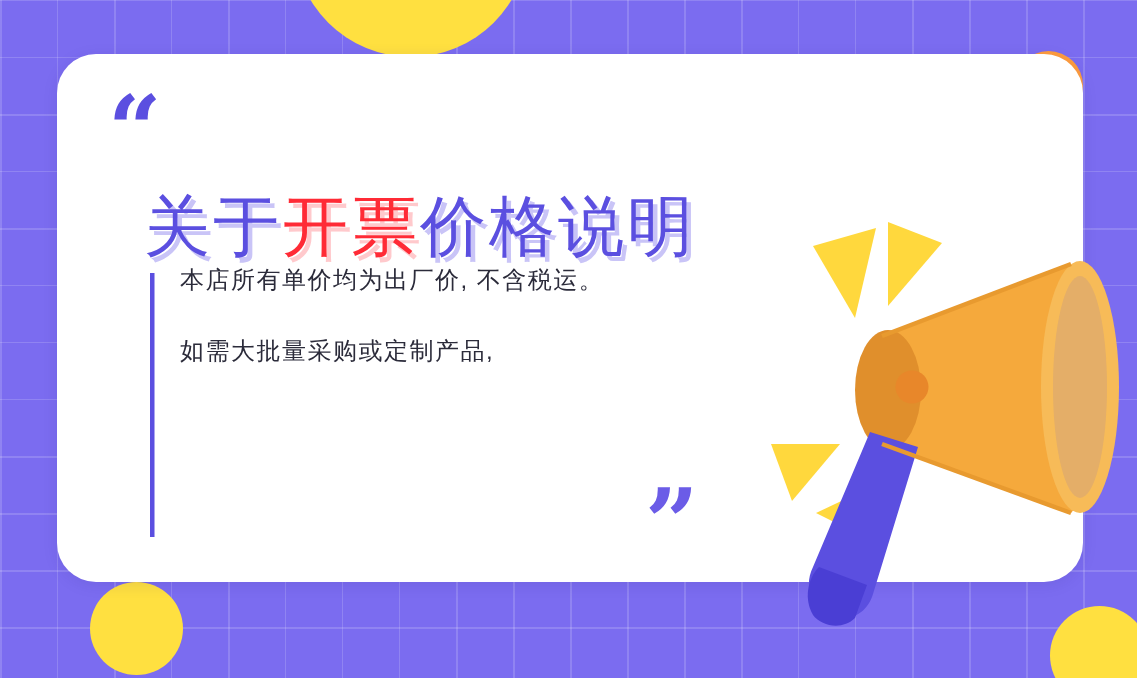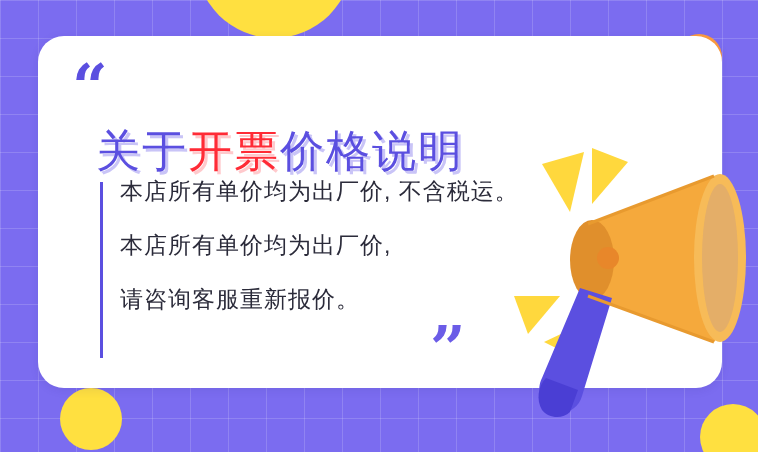--- a/index.html
+++ b/index.html
@@ -131,21 +131,21 @@
     background: #5b4fe0;
   }
 
   #body-lines {
     position: absolute;
     left: 120px;
     top: 180px;
     width: 430px;
   }
   .body-line {
-    font-size: 23px;
+    font-size: 16px;
     color: #2b2b3a;
     line-height: 1;
     margin-bottom: 31px;
     white-space: nowrap;
     letter-spacing: 1px;
   }
   .body-line.last {
     color: #5b4fe0;
     margin-bottom: 0;
   }
@@ -176,22 +176,21 @@
   <div class="quote quote-open">“</div>
 
   <div id="headline">
     <span class="seg seg-purple">关于</span><span class="seg seg-red">开票</span><span class="seg seg-purple">价格说明</span>
   </div>
 
   <div id="text-divider"></div>
 
   <div id="body-lines">
     <div class="body-line">本店所有单价均为出厂价, 不含税运。</div>
-    <div class="body-line">本店所有单价均为出厂价,</div>
-    <div class="body-line">请咨询客服重新报价。</div>
+    <div class="body-line">如需大批量采购或定制产品,</div>
   </div>
 
   <div class="quote quote-close">”</div>
 
   <svg id="megaphone" viewBox="0 0 270 280">
 
     <polygon points="54,18 96,6 82,66" fill="#ffd83d"></polygon>
     <polygon points="104,2 140,16 104,58" fill="#ffd83d"></polygon>
     <polygon points="26,150 72,150 40,188" fill="#ffd83d"></polygon>
     <polygon points="56,196 94,178 96,216" fill="#ffd83d"></polygon>

